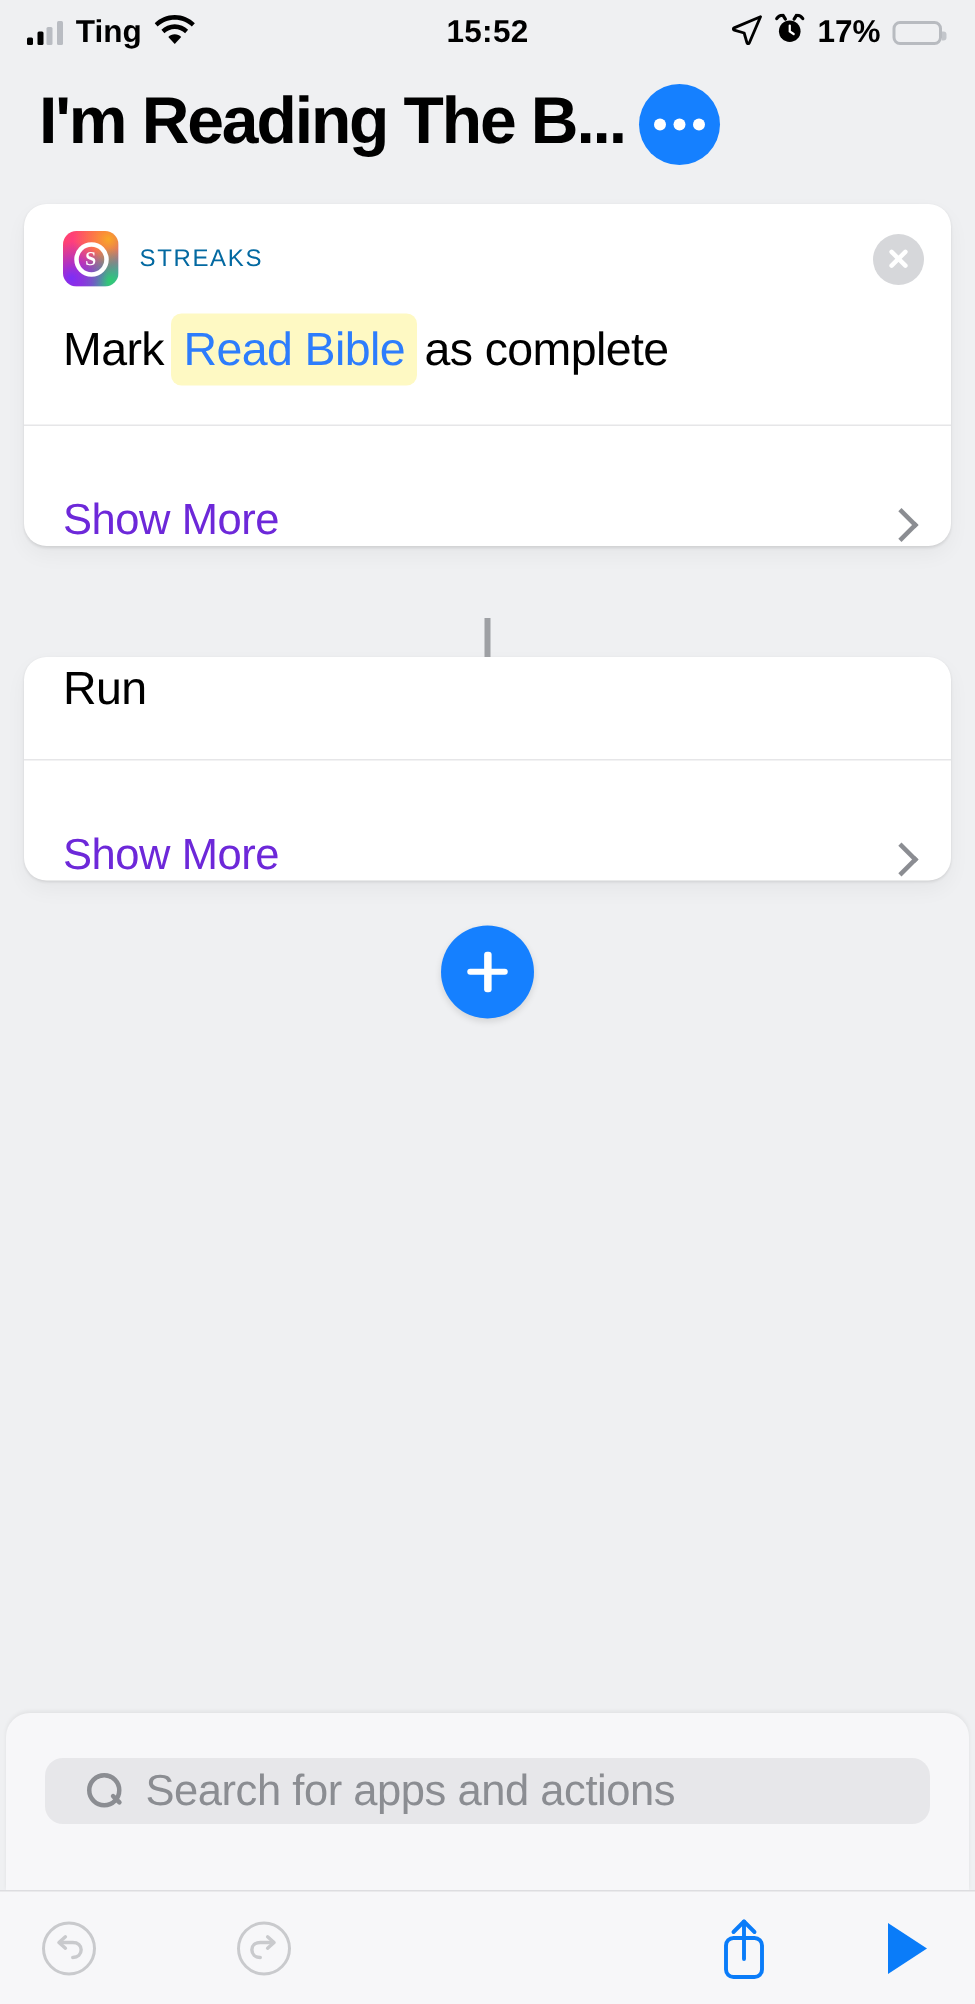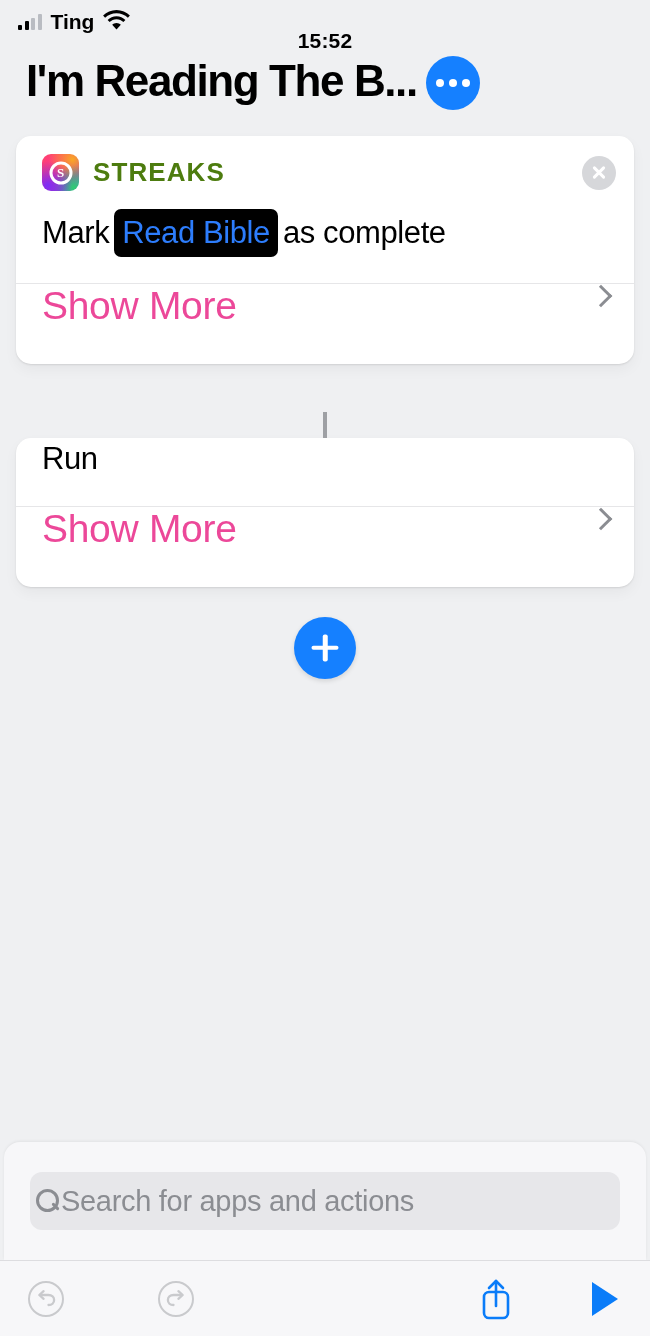--- a/index.html
+++ b/index.html
@@ -14,21 +14,21 @@
 
   
   .statusbar {
     height:44px; display:flex; align-items:center;
     padding:0 22px 0 18px; position:relative;
   }
   .sb-left { display:flex; align-items:center; gap:9px; }
   .sb-center {
     position:absolute; left:0; right:0; top:0; height:44px;
     display:flex; align-items:center; justify-content:center;
-    font-size:21px; font-weight:bold; color:#000; letter-spacing:.2px;margin-top:19px;
+    font-size:21px; font-weight:bold; color:#000; letter-spacing:.2px;
   }
   .sb-right {
     margin-left:auto; display:flex; align-items:center; gap:8px;
     position:relative; z-index:2;
   }
   .carrier { font-size:21px; font-weight:bold; color:#000; }
   .bars { display:flex; align-items:flex-end; gap:2.5px; height:16px; }
   .bars i { display:block; width:4px; background:#000; border-radius:1px; }
   .bars i:nth-child(1){ height:5px; }
   .bars i:nth-child(2){ height:9px; background:#000; }
@@ -68,48 +68,48 @@
   .stack { padding:26px 16px 0 16px; }
   .card {
     background:#fff; border-radius:15px;
     box-shadow:0 1px 2px rgba(0,0,0,.10), 0 6px 14px rgba(0,0,0,.045);
     overflow:hidden;
   }
   .card-head {
     height:73px; display:flex; align-items:center; padding:0 18px 0 26px; gap:14px;
   }
   .app-label {
-    font-size:26px; color:#4d7c0f; letter-spacing:1.1px; font-weight:700;
+    font-size:16px; color:#0369a1; letter-spacing:1.1px; font-weight:400;
   }
   .close-btn {
     margin-left:auto; width:34px; height:34px; border-radius:50%;
     background:#d6d7da; display:flex; align-items:center; justify-content:center;
     position:relative;
   }
   .close-btn::before, .close-btn::after {
     content:""; position:absolute; width:16px; height:3px;
     background:#fff; border-radius:2px;
   }
   .close-btn::before { transform:rotate(45deg); }
   .close-btn::after  { transform:rotate(-45deg); }
 
   .card-body { padding:0 10px 26px 26px; }
   .sentence {
     font-size:31px; color:#000; line-height:1.35; letter-spacing:-.4px;
     display:flex; align-items:baseline; flex-wrap:wrap;
   }
   .pill {
-    color:#2d7dfc; background:#000000; border-radius:7px;
+    color:#2d7dfc; background:#fef9c3; border-radius:7px;
     padding:3px 8px; margin:0 5px; display:inline-block;
     letter-spacing:-.4px;
   }
   .divider { height:1px; background:#e6e6e8; margin:0; }
   .showmore {
-    height:80px; display:flex; align-items:flex-start; padding:0 26px;
-    font-size:39px; color:#ec4899; letter-spacing:-.3px;
+    height:80px; display:flex; align-items:flex-end; padding:0 26px;
+    font-size:29px; color:#6d28d9; letter-spacing:-.3px;
   }
   .chev {
     margin-left:auto; width:15px; height:26px; position:relative;
   }
   .chev::before {
     content:""; position:absolute; left:0; top:4px;
     width:13px; height:13px; border-right:3.5px solid #8b8d92;
     border-top:3.5px solid #8b8d92; transform:rotate(45deg);
   }
 
@@ -167,22 +167,22 @@
   .add-btn::after  { width:4.5px; height:27px; }
 
   
   .sheet {
     position:absolute; left:4px; right:4px; top:1142px; height:118px;
     background:#f7f7f9; border-radius:16px 16px 0 0;
     box-shadow:0 -1px 3px rgba(0,0,0,.06);
     padding:30px 26px 0 26px;
   }
   .searchbox {
-    height:58px; background:#e7e7ea; border-radius:12px;
-    display:flex; align-items:center; padding:0 6px; 
+    height:44px; background:#e7e7ea; border-radius:12px;
+    display:flex; align-items:center; padding:0 28px; gap:14px;
   }
   .mag { width:25px; height:25px; position:relative; flex:0 0 auto; }
   .mag::before {
     content:""; position:absolute; left:0; top:0; width:17px; height:17px;
     border:3px solid #8b8d92; border-radius:50%;
   }
   .mag::after {
     content:""; position:absolute; left:15px; top:16px; width:9px; height:3px;
     background:#8b8d92; border-radius:2px; transform:rotate(45deg);
   }
@@ -216,20 +216,39 @@
       <span class="carrier">Ting</span>
       <span>
         <svg width="27" height="20" viewBox="0 0 27 20">
           <path d="M13.5 3.2c4.4 0 8.4 1.7 11.4 4.5l2-2.2C23.5 2.1 18.7 0 13.5 0S3.5 2.1 0.1 5.5l2 2.2C5.1 4.9 9.1 3.2 13.5 3.2z" fill="#000"></path>
           <path d="M13.5 9.3c2.7 0 5.1 1.1 6.9 2.8l2-2.2c-2.3-2.3-5.4-3.7-8.9-3.7S6.9 7.6 4.6 9.9l2 2.2C8.4 10.4 10.8 9.3 13.5 9.3z" fill="#000"></path>
           <path d="M13.5 19.4l4.3-4.7c-1.1-1.1-2.6-1.8-4.3-1.8s-3.2 0.7-4.3 1.8L13.5 19.4z" fill="#000"></path>
         </svg>
       </span>
     </div>
     <div class="sb-center">15:52</div>
+    <div class="sb-right">
+      <span>
+        <svg width="20" height="20" viewBox="0 0 20 20">
+          <path d="M19 1.2L1.4 8.6c-.7.3-.6 1.3.1 1.5l6.6 1.9 1.9 6.6c.2.7 1.2.8 1.5.1L19 1.2z" fill="none" stroke="#000" stroke-width="1.9" stroke-linejoin="round"></path>
+        </svg>
+      </span>
+      <span>
+        <svg width="21" height="21" viewBox="0 0 21 21">
+          <circle cx="10.5" cy="11.8" r="7.2" fill="#000"></circle>
+          <circle cx="10.5" cy="11.8" r="5" fill="#000"></circle>
+          <path d="M1.8 3.4C2.8 1.9 4.4 1 6 1.2l1.6 2.6M19.2 3.4C18.2 1.9 16.6 1 15 1.2l-1.6 2.6" stroke="#000" stroke-width="2.1" fill="none" stroke-linecap="round"></path>
+          <path d="M10.5 8v4l2.6 1.7" stroke="#fff" stroke-width="1.5" fill="none" stroke-linecap="round"></path>
+        </svg>
+      </span>
+      <span class="batt-pct">17%</span>
+      <span class="batt">
+        <span class="batt-fill"></span>
+      </span>
+    </div>
   </div>
 
 
   <div class="titlerow">
     <div class="bigtitle">I'm Reading The B...</div>
     <div class="more-btn">
       <span></span>
         <span></span>
         <span></span>
     </div>

